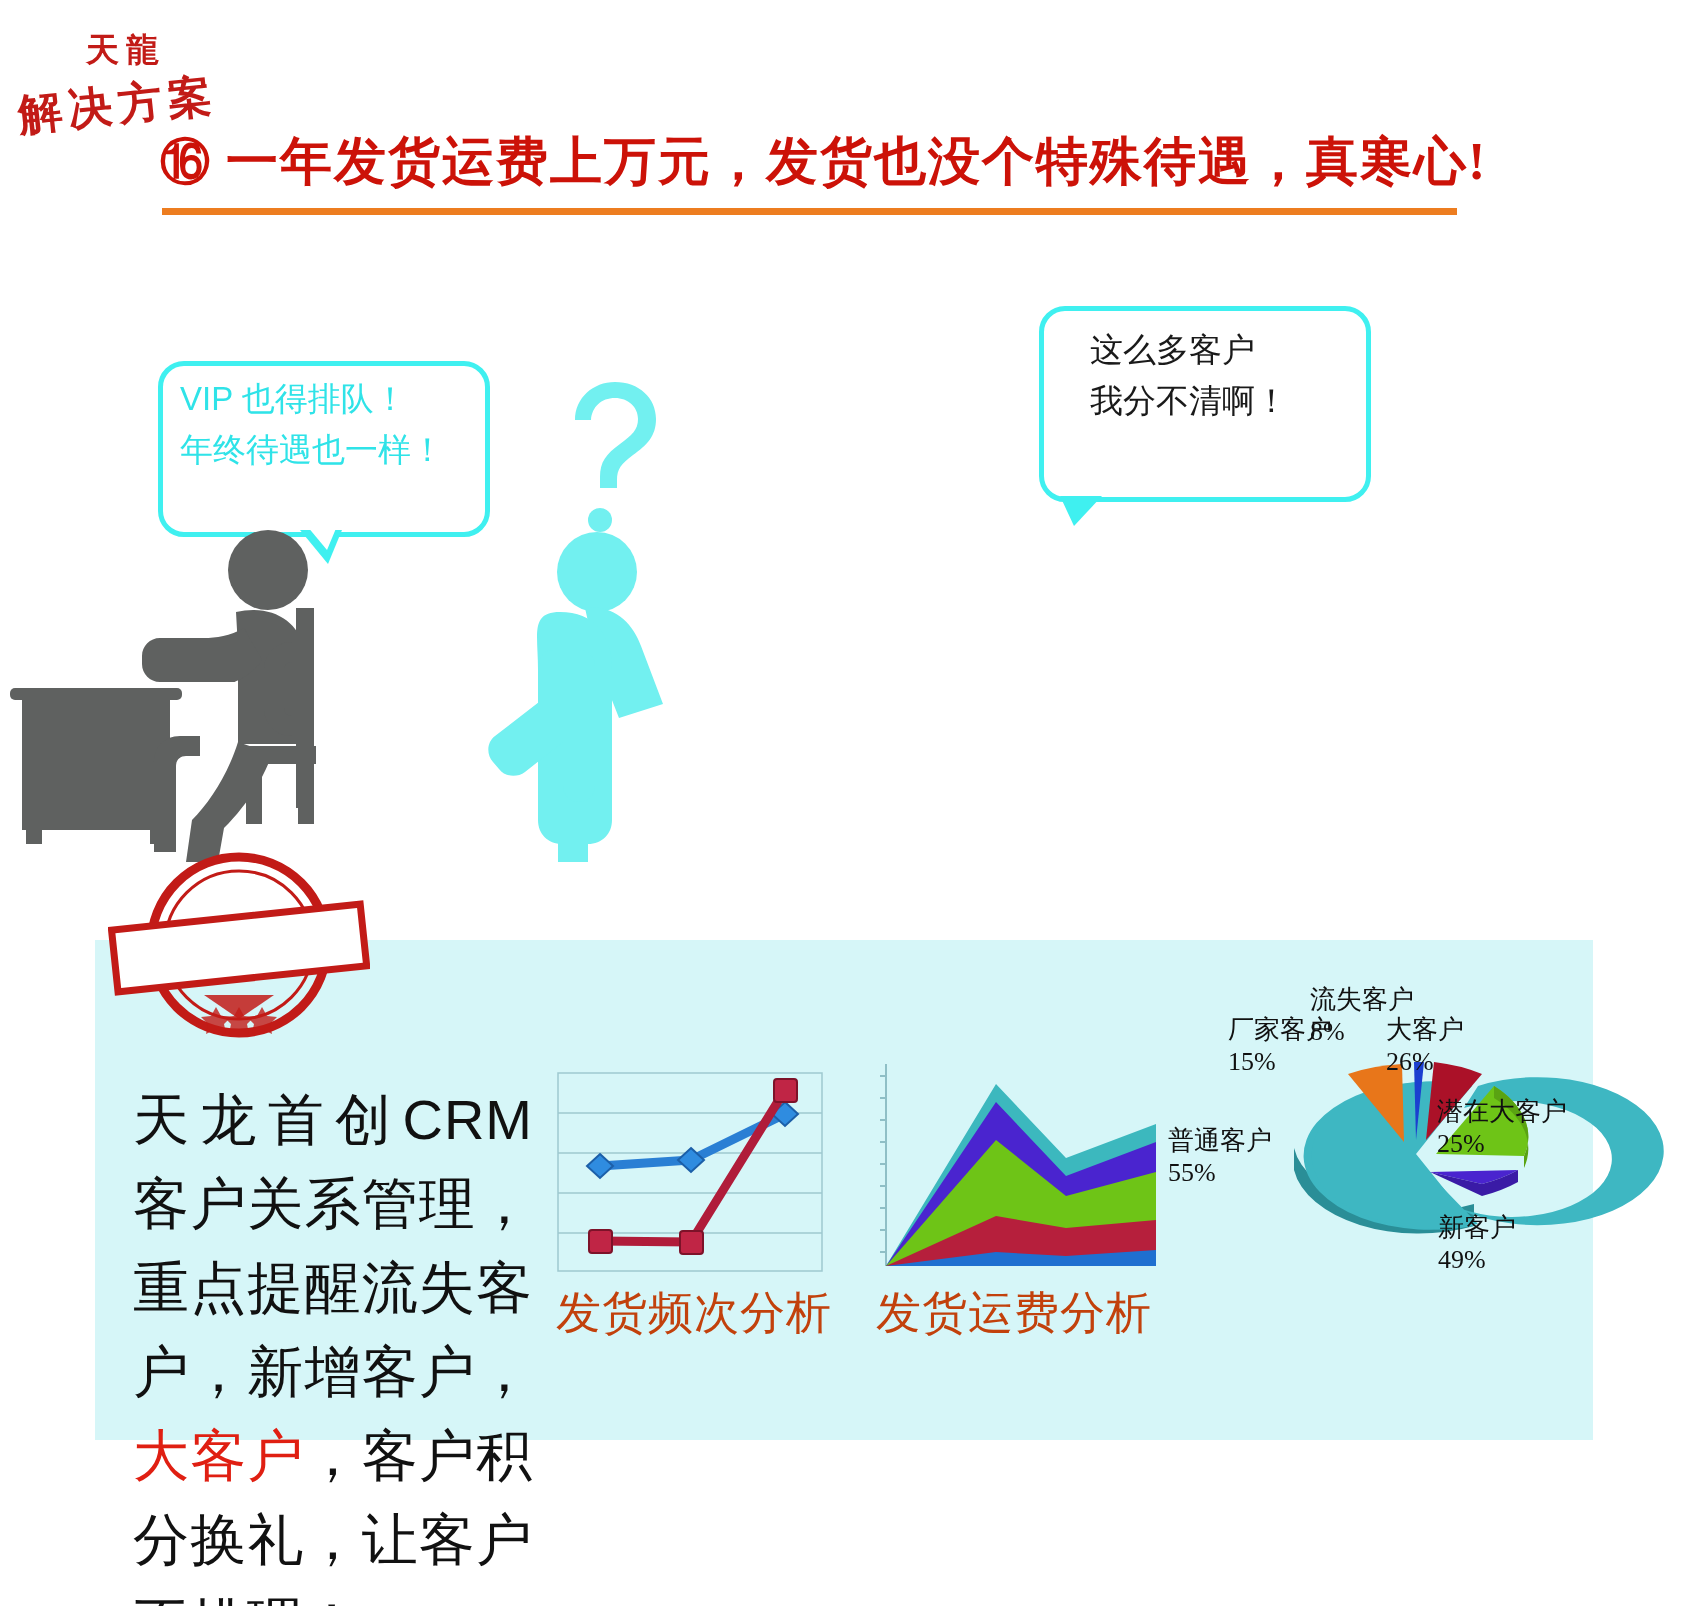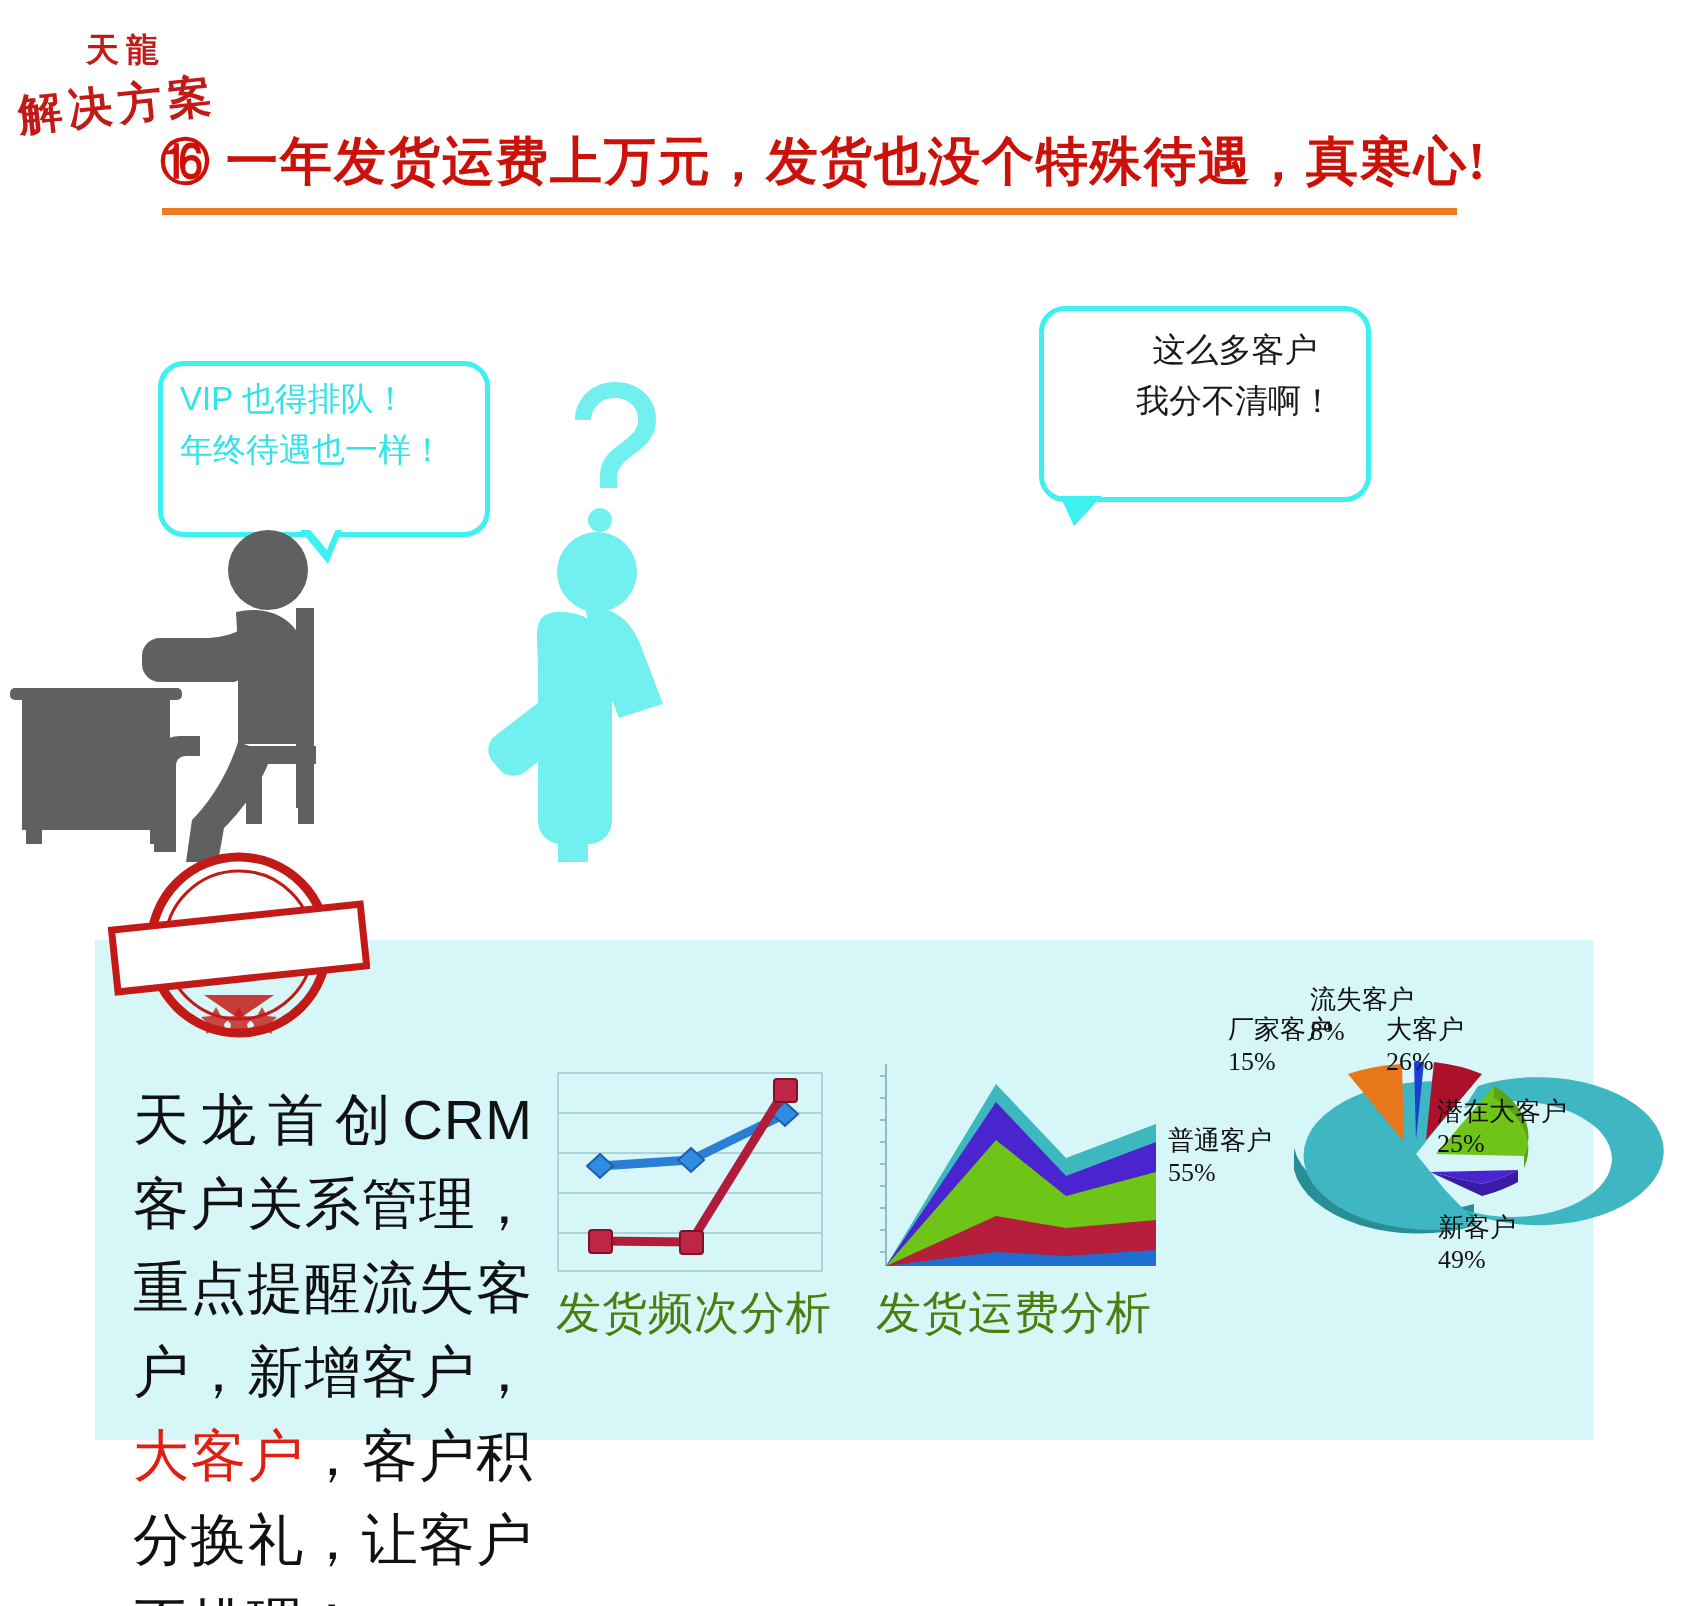--- a/index.html
+++ b/index.html
@@ -99,21 +99,20 @@
     left: 1039px;
     top: 306px;
     width: 332px;
     height: 196px;
   }
   #bubble-right-text {
     left: 1090px;
     top: 324px;
     width: 290px;
     color: #1a1a1a;
-    text-align: center;
   }
   #bubble-right-tail {
     position: absolute;
     left: 1060px;
     top: 496px;
     width: 0;
     height: 0;
     border-left: 14px solid transparent;
     border-right: 28px solid transparent;
     border-top: 30px solid #3ff0f0;
@@ -171,21 +170,21 @@
     font-family: "Liberation Sans", "DejaVu Sans", sans-serif;
     letter-spacing: 1px;
     text-align: justify;
   }
   .hl-red { color: #e01f12; }
 
   
   .chart-caption {
     position: absolute;
     font-size: 45px;
-    color: #4d7c0f;
+    color: #c2410c;
     white-space: nowrap;
     font-family: "Liberation Sans", "DejaVu Sans", sans-serif;
     letter-spacing: 1px;
   }
   #line-chart { position: absolute; left: 557px; top: 1072px; width: 266px; height: 200px; }
   #caption-line { left: 556px; top: 1283px; }
   #area-chart { position: absolute; left: 866px; top: 1050px; width: 300px; height: 222px; }
   #caption-area { left: 876px; top: 1283px; }
   #pie-chart { position: absolute; left: 1165px; top: 980px; width: 520px; height: 292px; }
   #caption-pie { left: 1253px; top: 1283px; }

